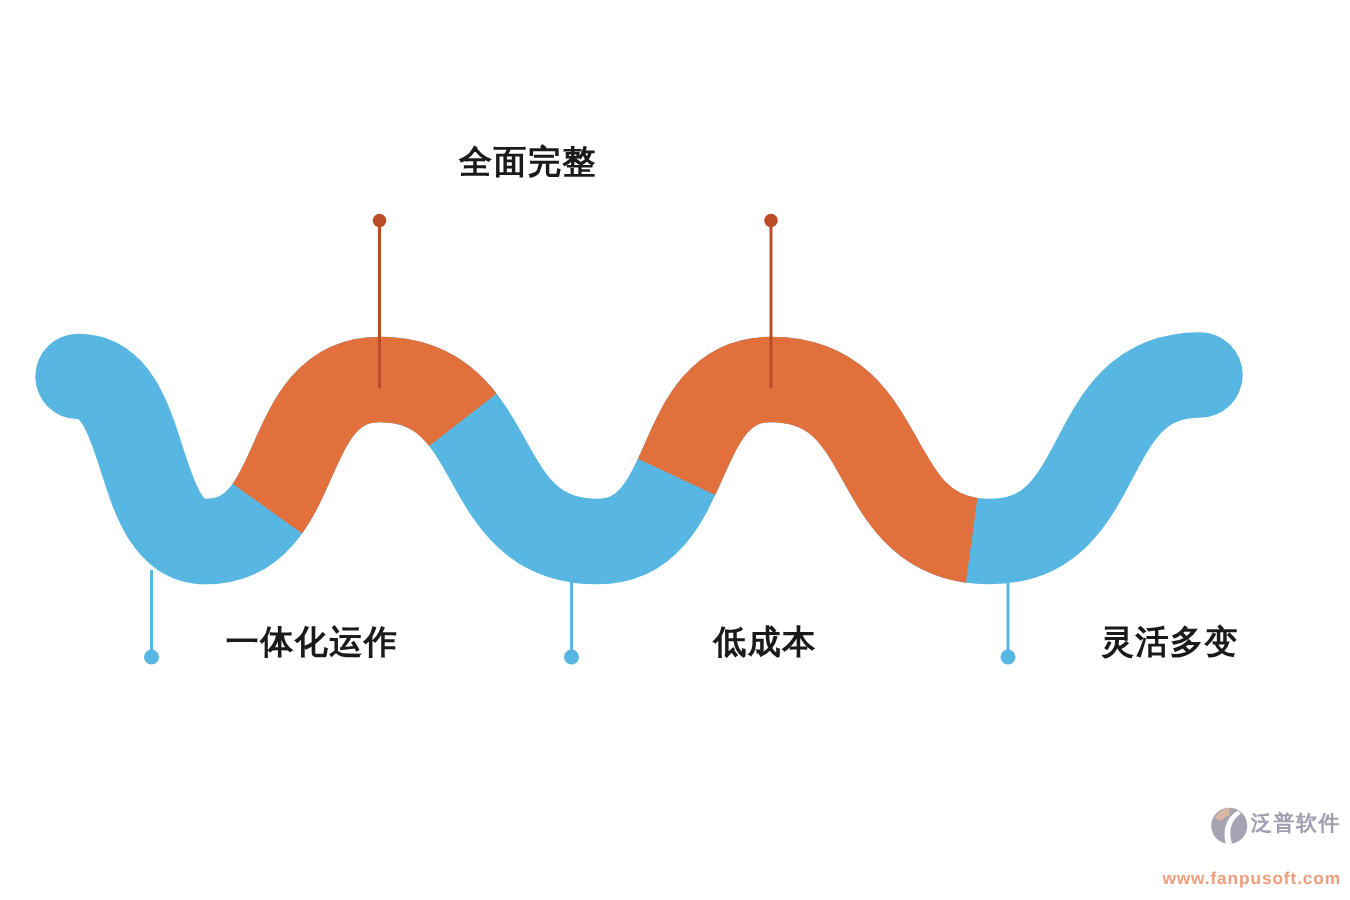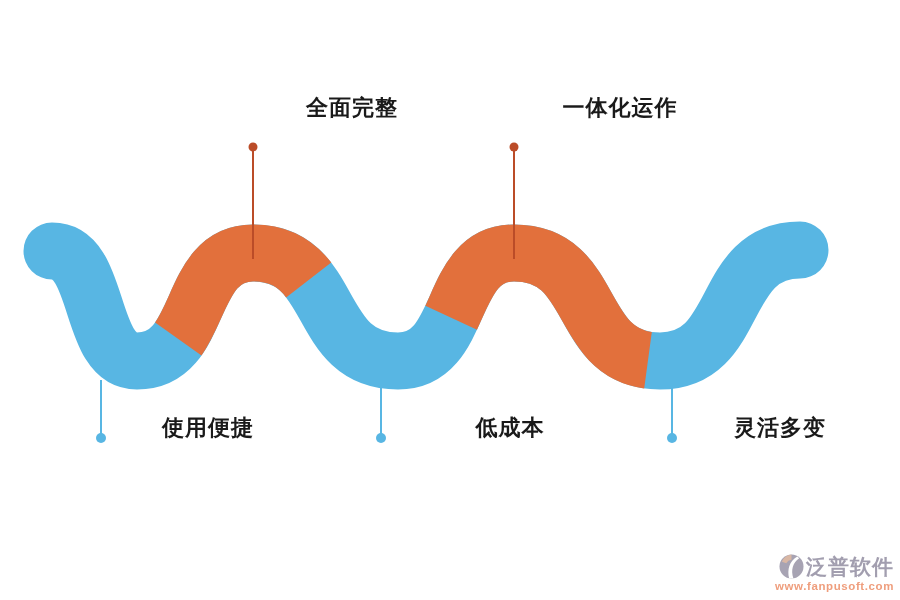--- a/index.html
+++ b/index.html
@@ -26,25 +26,25 @@
   .label.bot2{left:510px;top:417px;}
   .label.bot3{left:780px;top:417px;}
   .watermark{
     position:absolute;right:6px;bottom:8px;
     text-align:left;line-height:1;
   }
   .watermark .brand-row{
     display:flex;align-items:center;gap:2px;justify-content:flex-end;
   }
   .watermark .brand-name{
-    font-size:21px;font-weight:bold;color:#a29eaf;letter-spacing:1px;
+    font-size:14px;font-weight:bold;color:#a29eaf;letter-spacing:1px;font-family:Liberation Mono, monospace;
   }
   .watermark .brand-url{
     font-size:11.5px;font-weight:bold;color:#ef9e7d;
-    letter-spacing:0.6px;margin-top:2px;text-align:center;
+    letter-spacing:0.6px;margin-top:18px;text-align:center;
   }
 </style>
 </head>
 <body>
 
 <div class="stage">
 
   <svg class="wave-svg" width="900" height="600" viewBox="0 0 900 600">
 
     <g>
@@ -77,22 +77,21 @@
     </g>
 
     <g>
       <circle cx="101" cy="438" r="5" fill="#58b6e3"></circle>
       <circle cx="381" cy="438" r="5" fill="#58b6e3"></circle>
       <circle cx="672" cy="438" r="5" fill="#58b6e3"></circle>
     </g>
   </svg>
 
   <div class="label top1">全面完整</div>
-  <div class="label top2">一体化运作</div>
-  <div class="label bot1">使用便捷</div>
+  <div class="label bot1">一体化运作</div>
   <div class="label bot2">低成本</div>
   <div class="label bot3">灵活多变</div>
 
   <div class="watermark">
     <div class="brand-row">
       <span style="display:inline-block;line-height:0;">
         <svg width="25" height="25" viewBox="0 0 26 26">
           <circle cx="13" cy="13" r="12.5" fill="#a7a3b3"></circle>
           <path d="M3 8 A12 12 0 0 1 13 0.5 L13 6 A7.5 7.5 0 0 0 7.5 9.5 Z" fill="#d9b7a4"></path>
           <path d="M19 2.5 C 10.5 7.5, 8.5 16, 10.5 25.5 L 15 25.5 C 12 16.5, 14.5 9, 21 4.5 Z" fill="#ffffff"></path>

